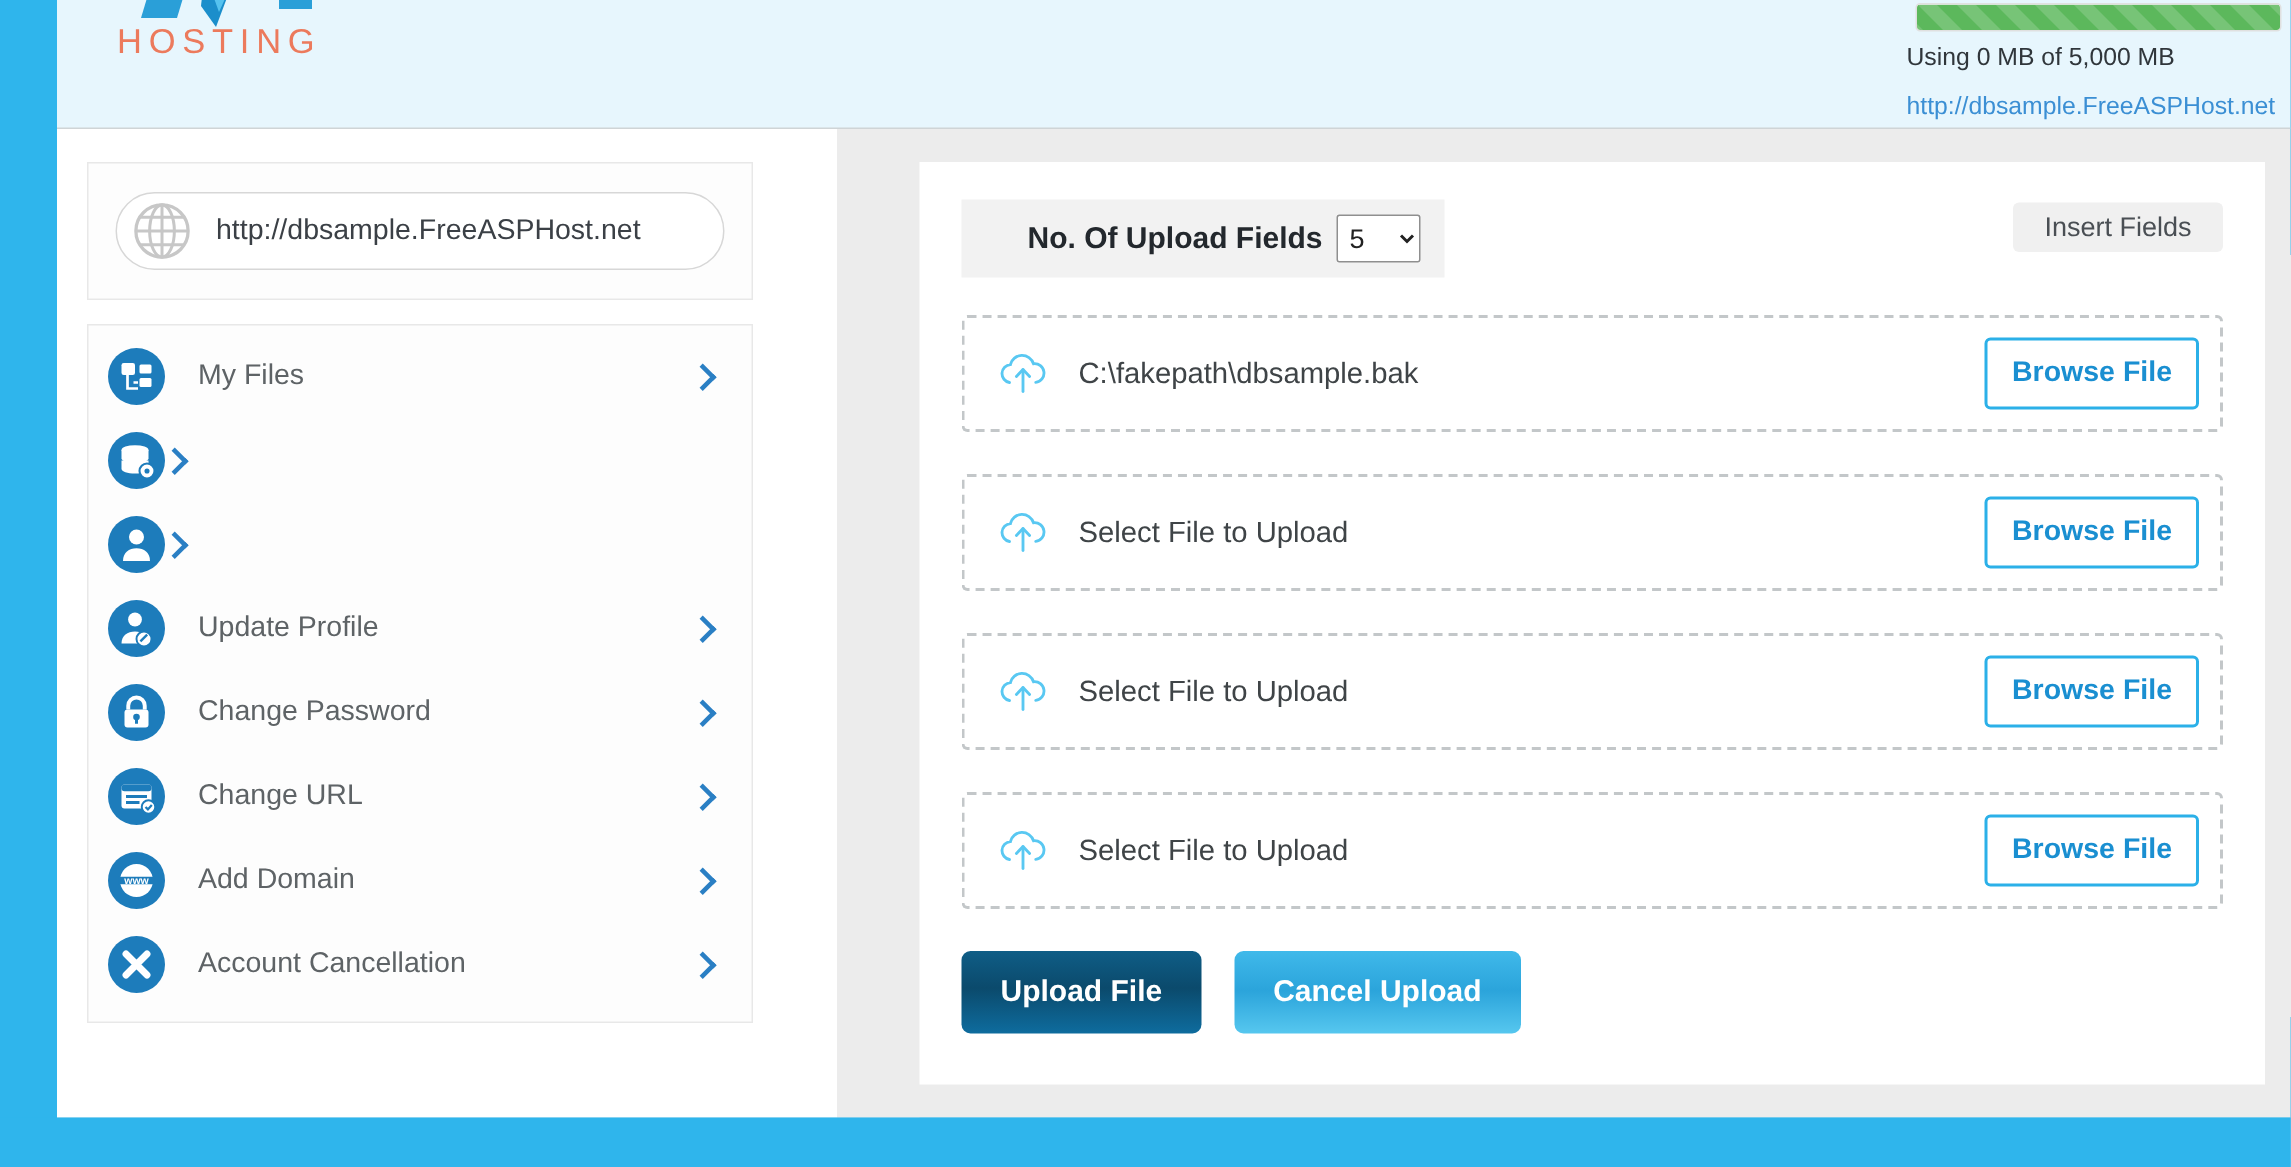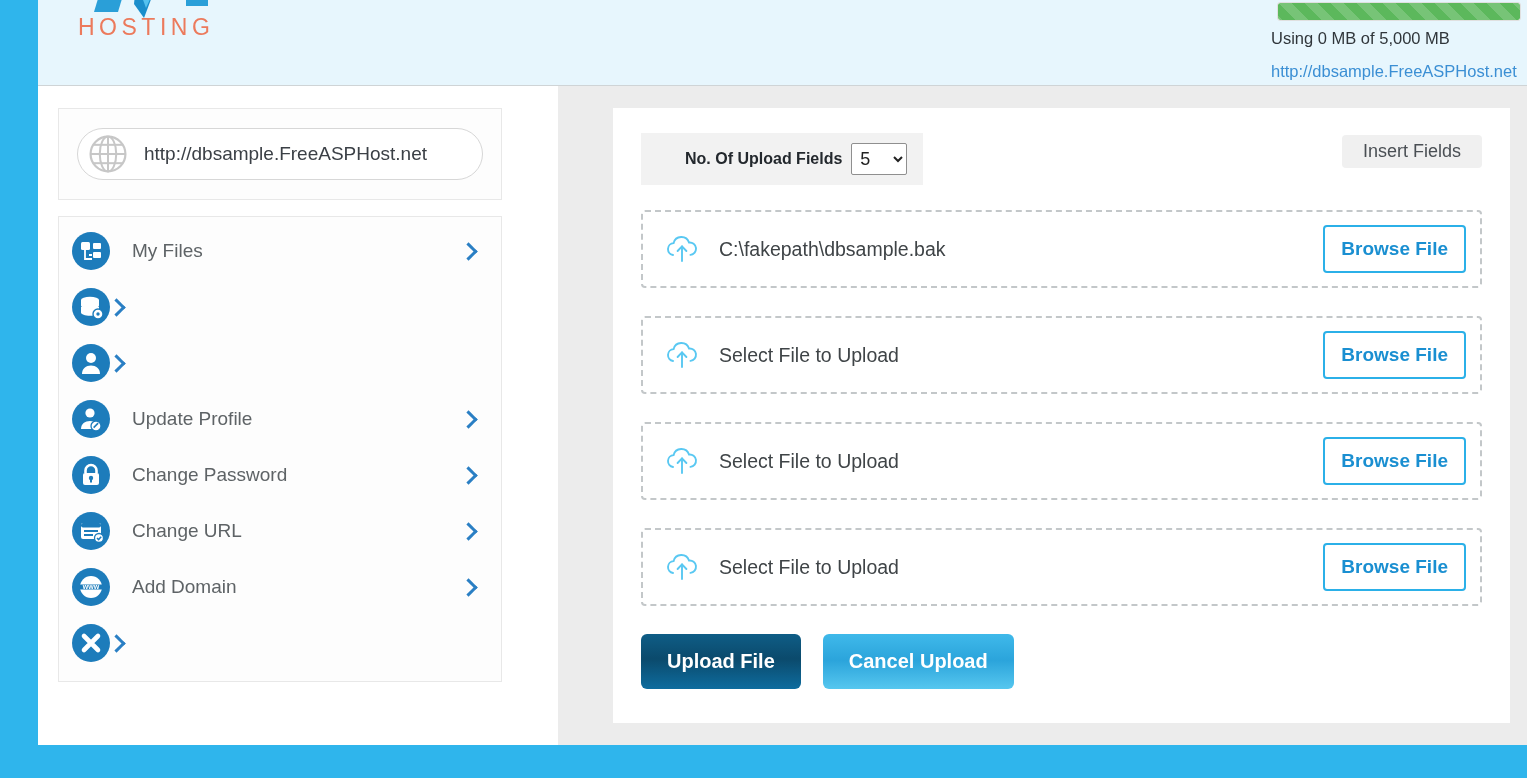--- a/index.html
+++ b/index.html
@@ -136,21 +136,21 @@
   }
   .panel-inner { padding: 25px 28px 0 28px; }
 
   .panel-head { display: flex; align-items: flex-start; justify-content: space-between; }
   .fields-label-wrap {
     background: #f2f2f2;
     padding: 10px 16px 10px 44px;
     display: flex; align-items: center;
   }
   .fields-label {
-    font-size: 16px; font-weight: 700; color: #23282d;
+    font-size: 20px; font-weight: 700; color: #23282d;
     font-family: "Liberation Sans", sans-serif;
     margin-right: 9px;
   }
   .fields-select {
     font-family: "Liberation Sans", sans-serif;
     font-size: 18px; color: #222;
     height: 32px; width: 56px;
     border: 1px solid #8f8f8f;
     background: #fff;
     border-radius: 2px;
@@ -345,20 +345,21 @@
             </svg>
             <span class="menu-label">Add Domain</span>
             <span class="chev"></span>
           </div>
 
           <div class="menu-item">
             <svg class="menu-icon" viewBox="0 0 38 38">
               <circle cx="19" cy="19" r="19" fill="#1d7cbb"></circle>
               <path d="M12 12 L26 26 M26 12 L12 26" stroke="#fff" stroke-width="4.6" stroke-linecap="round"></path>
             </svg>
+            <span class="menu-label">Account Cancellation</span>
             <span class="chev"></span>
           </div>
 
         </div>
       </div>
 
       <div class="main-panel">
         <div class="panel-inner">
 
           <div class="panel-head">

